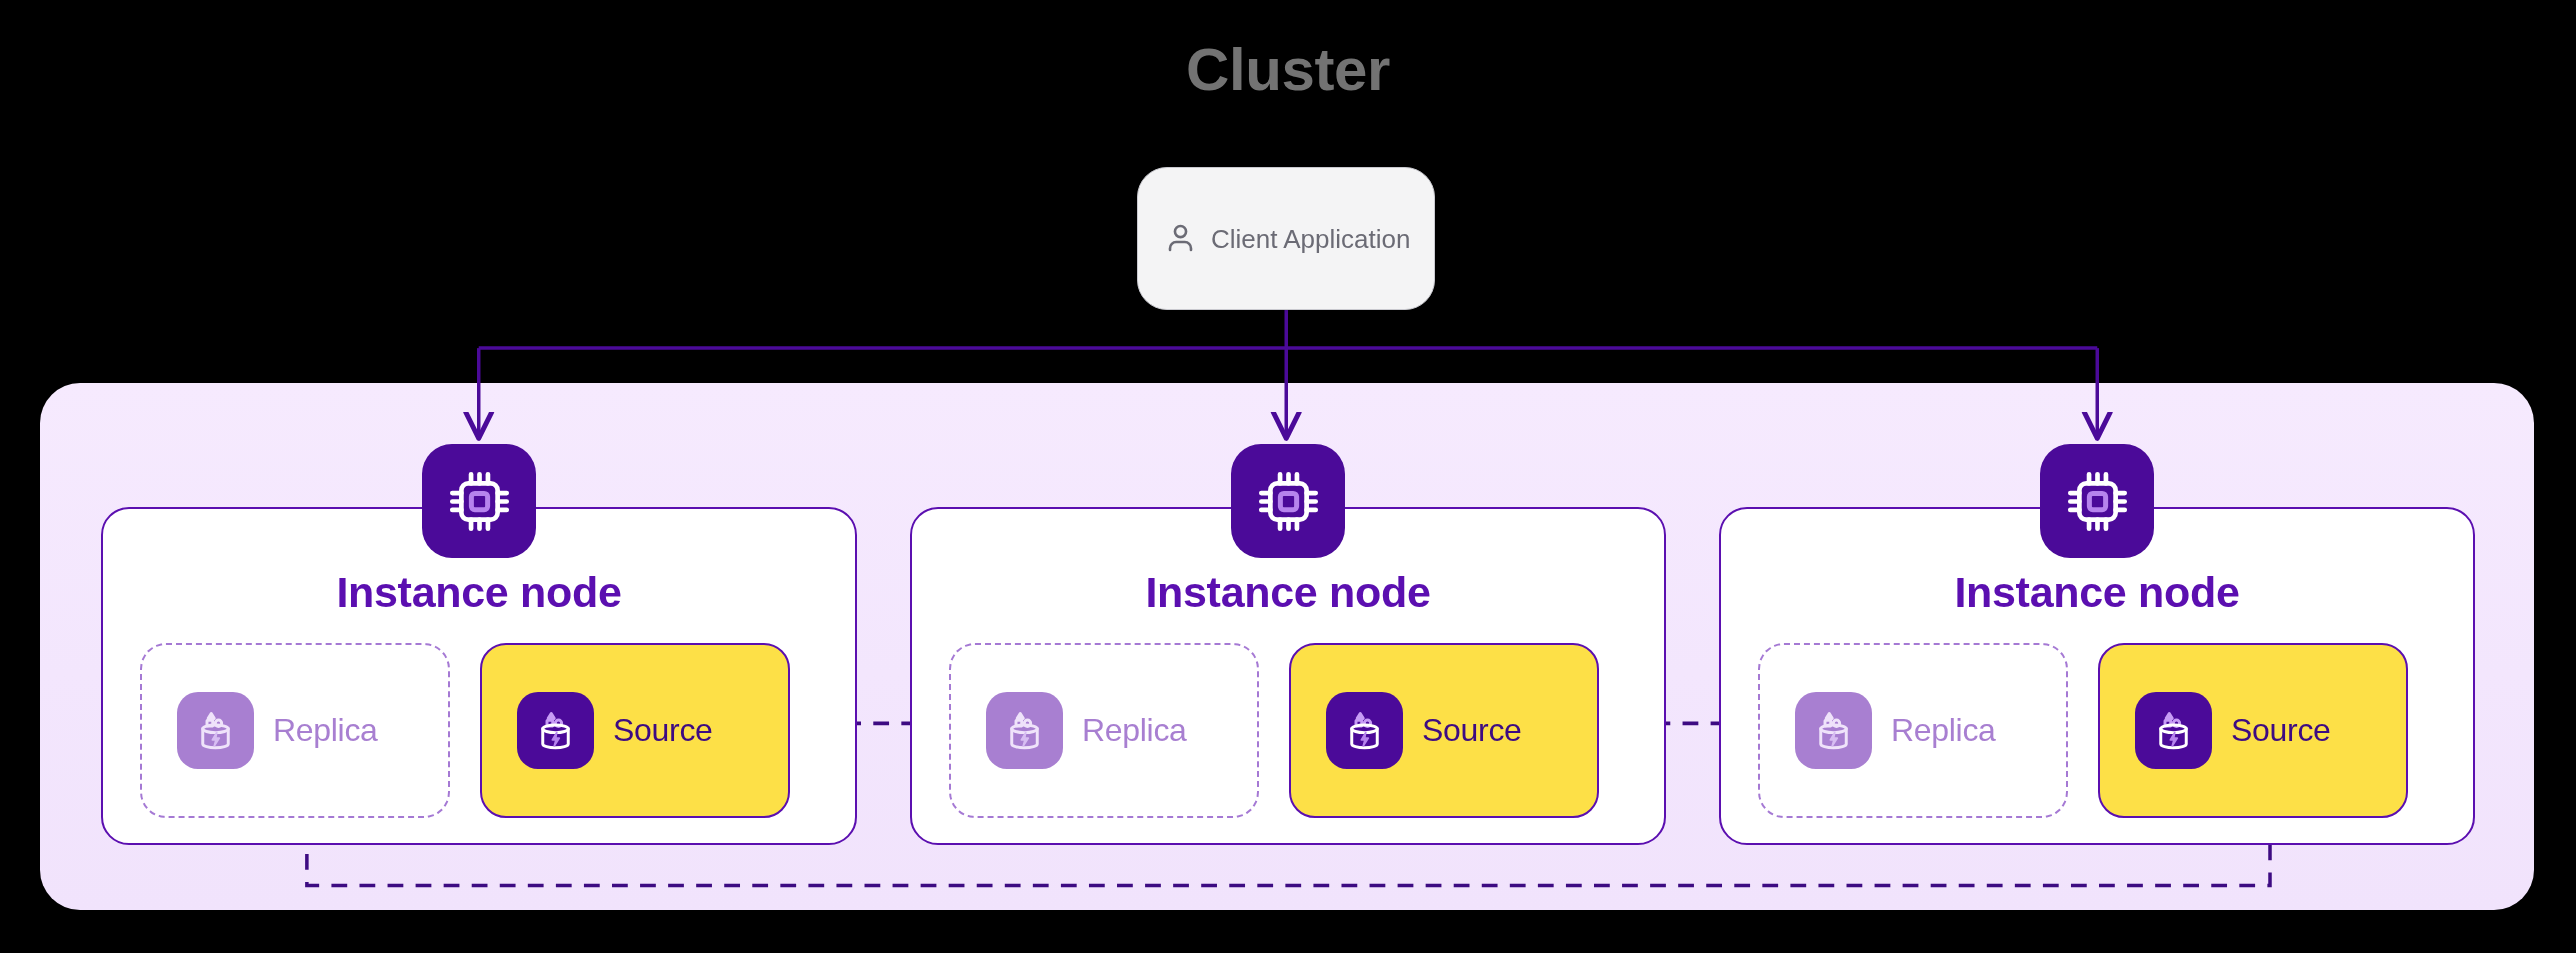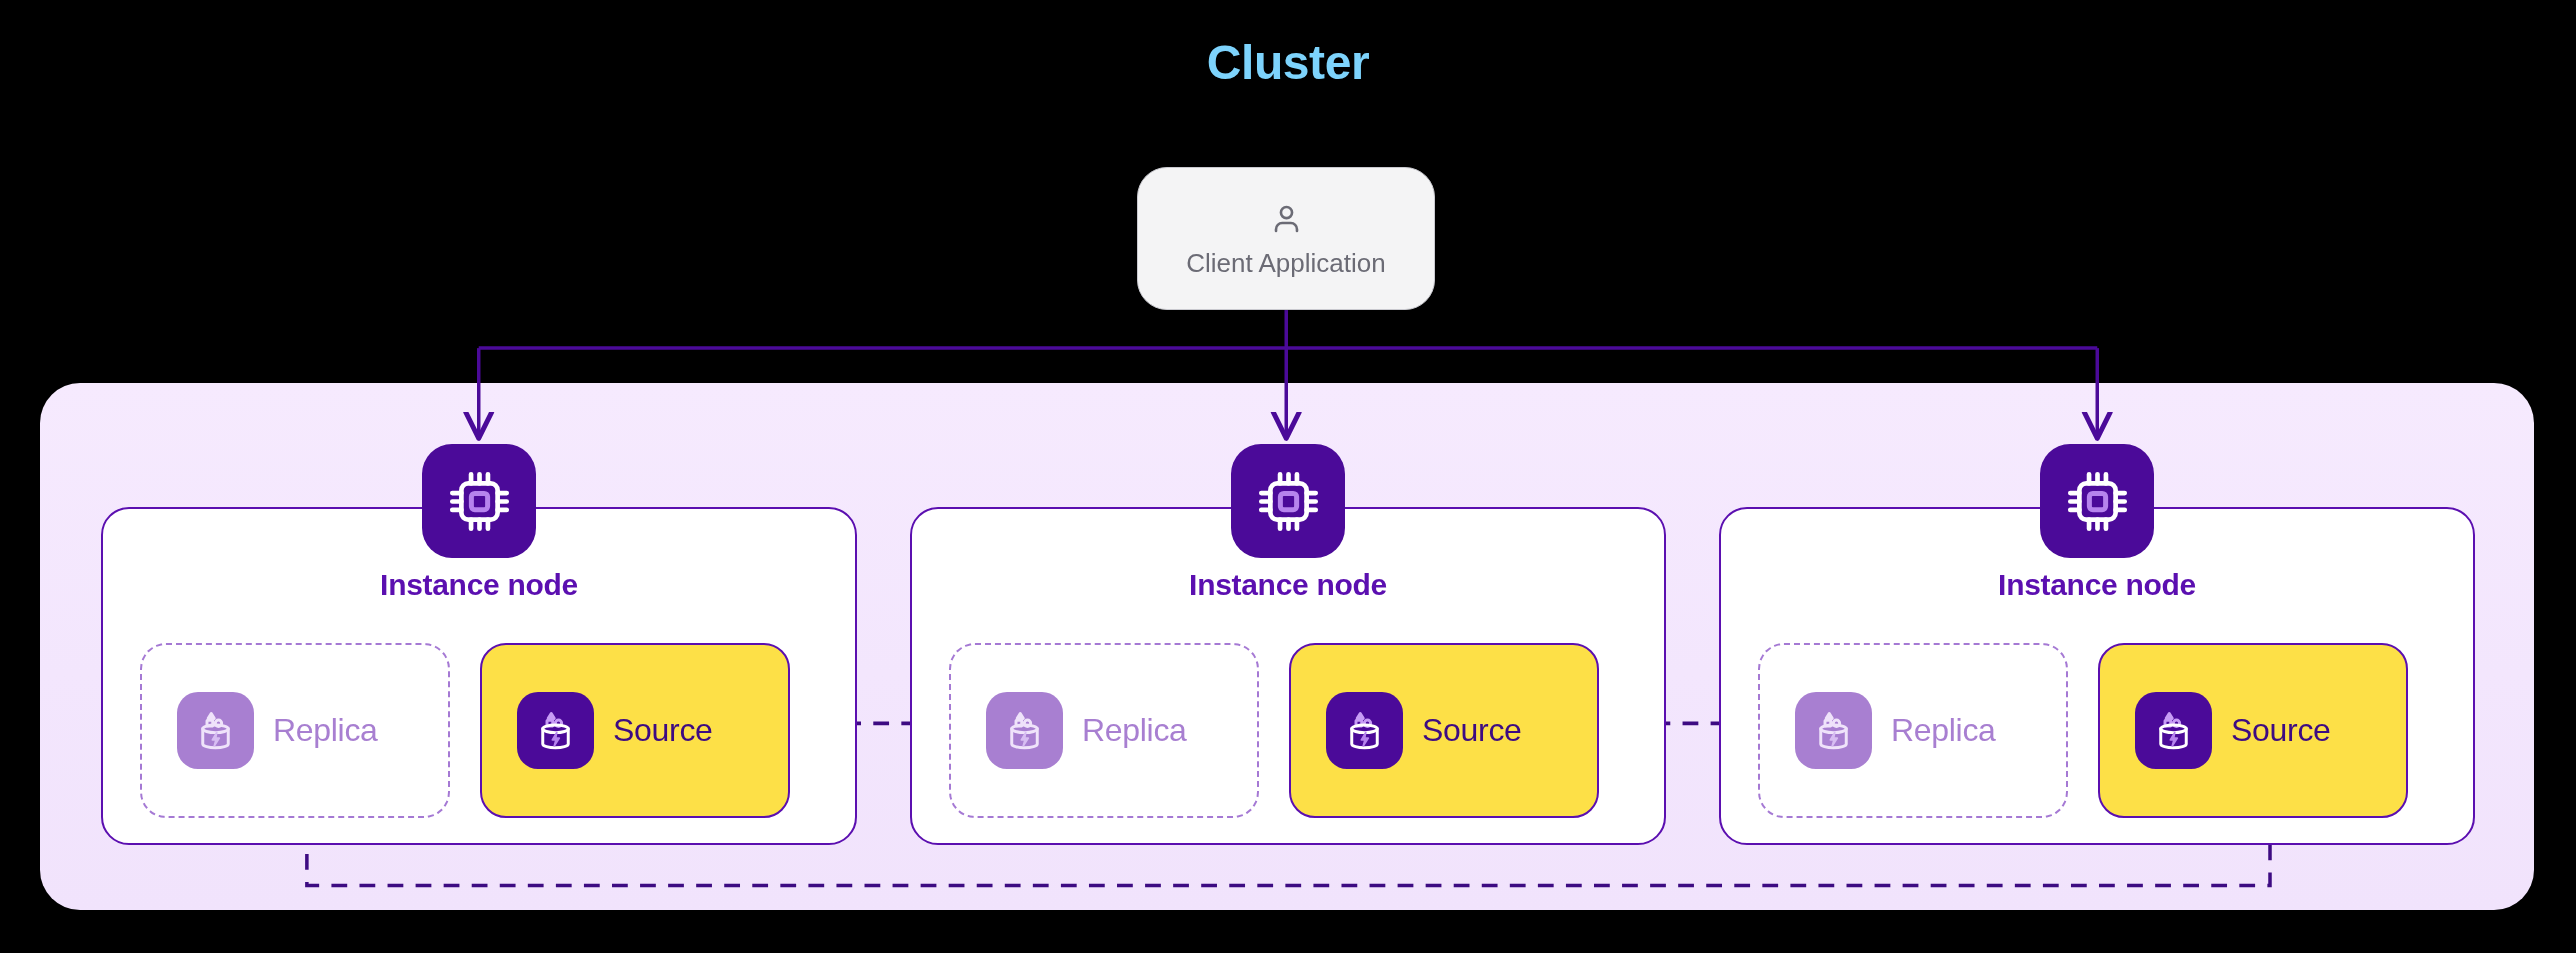--- a/index.html
+++ b/index.html
@@ -8,32 +8,32 @@
     background: #000000;
     font-family: "Liberation Sans", sans-serif;
     overflow: hidden;
   }
   #stage { position: relative; width: 2576px; height: 954px; }
 
   
   .cluster-title {
     position: absolute; left: 0; top: 35px; width: 2576px;
     text-align: center;
-    font-size: 48px; font-weight: 700; letter-spacing: -0.4px;
-    color: #7dd3fc;
+    font-size: 60px; font-weight: 700; letter-spacing: -0.4px;
+    color: #737373;
   }
 
   
   .client-card {
     position: absolute;
     left: 1137px; top: 167px; width: 298px; height: 143px;
     background: #F4F4F5;
     border: 1.8px solid #C9C9CF;
     border-radius: 30px;
-    display: flex; flex-direction: column;
+    display: flex; flex-direction: row;
     align-items: center; justify-content: center;
     gap: 12.3px;
     box-shadow: 0 0.9px 1.8px rgba(0,0,0,0.10);
   }
   .client-icon { width: 37px; height: 37px; display: block; }
   .client-label {
     font-size: 26px; color: #6B6B75; font-weight: 400;
     line-height: 1;
   }
 
@@ -53,21 +53,21 @@
     border: 2.6px solid #5B0FB0;
     border-radius: 28px;
   }
   .node-1 { left: 101px; }
   .node-2 { left: 910px; }
   .node-3 { left: 1719px; }
 
   .node-title {
     position: absolute; left: 0; top: 59px; width: 100%;
     text-align: center;
-    font-size: 30px; font-weight: 700; color: #5B0FB0;
+    font-size: 43px; font-weight: 700; color: #5B0FB0;
     letter-spacing: -0.3px;
   }
 
   
   .chip-badge {
     position: absolute; top: -65px; width: 114px; height: 114px;
     left: 50%; margin-left: -57px;
     background: #4B0A99;
     border-radius: 30px;
     display: flex; align-items: center; justify-content: center;

